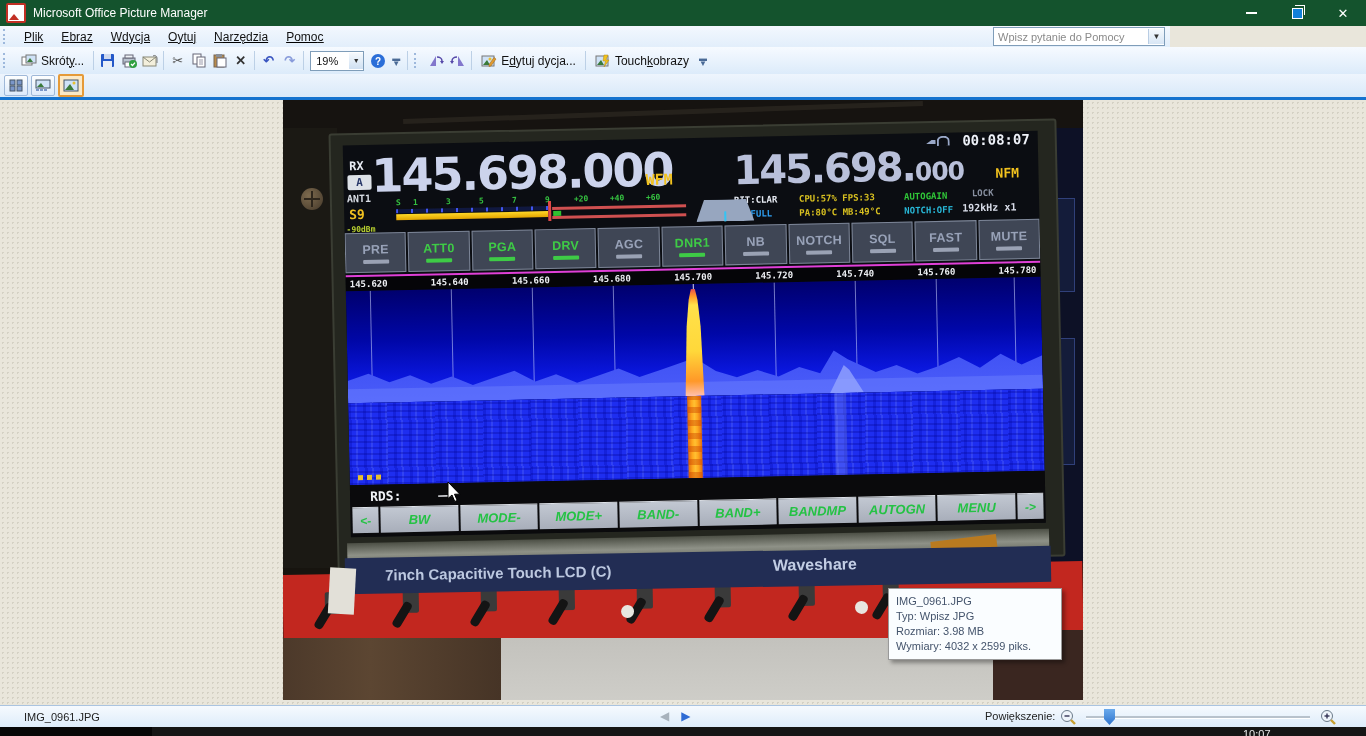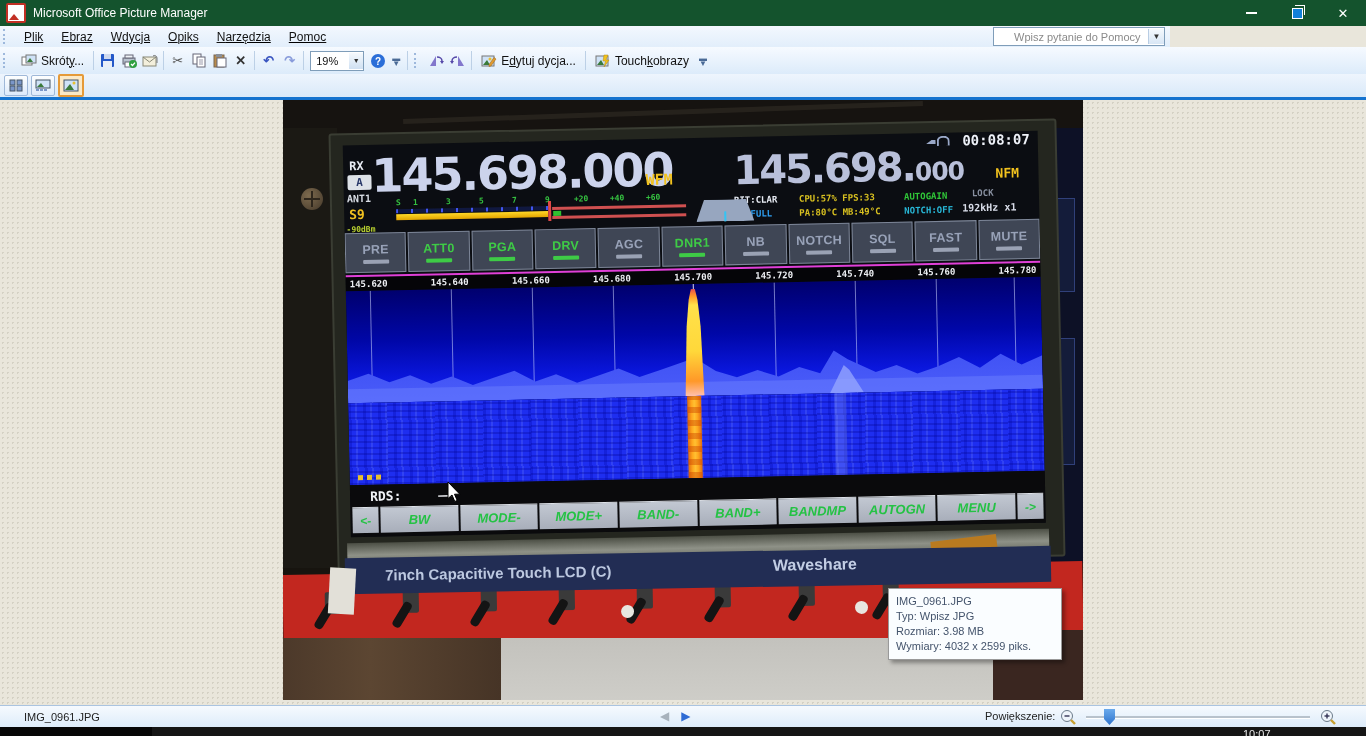--- a/index.html
+++ b/index.html
@@ -14,21 +14,21 @@
   .wbtn{width:46px;height:26px;display:flex;align-items:center;justify-content:center;color:#fff;font-size:13px;}
   .minglyph{width:11px;height:2px;background:#fff;display:block;}
   .restglyph{width:9px;height:9px;border:1px solid #fff;position:relative;background:#1180d8;}
   .restglyph::before{content:"";position:absolute;left:2px;top:-4px;width:9px;height:9px;border:1px solid #fff;border-bottom:none;border-left:none;}
   
   .menubar{left:0;top:26px;width:1170px;height:21px;background:linear-gradient(180deg,#f3f8fe,#e2eefb);display:flex;align-items:center;border-bottom:1px solid #d5e4f5;text-decoration:underline;}
   .grip{width:4px;height:15px;margin:0 6px 0 3px;border-left:2px dotted #9db8dc;}
   .mitem{padding:2px 9px;font-size:12px;color:#111;}
   .accel{text-decoration:underline;}
   .helpbox{position:absolute;right:5px;top:1px;width:170px;height:17px;background:#fff;border:1px solid #7f9db9;display:flex;align-items:center;}
-  .helpbox span{flex:1;padding-left:20px;font-size:11px;color:#8a8a8a;white-space:nowrap;overflow:hidden;}
+  .helpbox span{flex:1;padding-left:4px;font-size:11px;color:#8a8a8a;white-space:nowrap;overflow:hidden;}
   .helpdrop{width:15px;height:15px;background:linear-gradient(180deg,#f5f9fd,#d8e6f5);border-left:1px solid #b9cde4;display:flex;align-items:center;justify-content:center;font-size:8px;color:#333;}
   
   .toolbar{left:0;top:47px;width:1366px;height:27px;background:linear-gradient(180deg,#f6faff,#dcebfa);display:flex;align-items:center;border-bottom:1px solid #cfe0f2;}
   .tbtn{display:flex;align-items:center;gap:4px;padding:2px 5px;font-size:12px;color:#111;border:1px solid transparent;border-radius:2px;}
   .tsep{width:1px;height:19px;background:#bcd0e6;margin:0 3px;}
   .ticon{width:17px;height:17px;display:flex;align-items:center;justify-content:center;padding:1px 2px;border-radius:2px;font-size:13px;}
   .combo{width:52px;height:18px;background:#fff;border:1px solid #7f9db9;display:flex;align-items:center;margin:0 3px;}
   .combo span{flex:1;font-size:11px;padding-left:5px;color:#111;}
   .combo .cdrop{width:14px;height:16px;background:linear-gradient(180deg,#f5f9fd,#cfe0f2);display:flex;align-items:center;justify-content:center;font-size:7px;color:#333;}
   .overflow{width:12px;height:22px;display:flex;flex-direction:column;align-items:center;justify-content:center;color:#4a6a96;font-size:8px;line-height:5px;margin:0 2px;}
@@ -167,21 +167,21 @@
           <span>✕</span>
         </div>
     </div>
   </div>
 
   <div class="abs menubar">
     <div class="grip"></div>
     <div class="mitem"><span></span><span class="accel">P</span><span>lik</span></div>
     <div class="mitem"><span></span><span class="accel">E</span><span>braz</span></div>
     <div class="mitem"><span></span><span class="accel">W</span><span>dycja</span></div>
-    <div class="mitem"><span></span><span class="accel">O</span><span>piks</span></div>
+    <div class="mitem"><span></span><span class="accel">O</span><span>ytuj</span></div>
     <div class="mitem"><span></span><span class="accel">N</span><span>arzędzia</span></div>
     <div class="mitem"><span>Pomo</span><span class="accel">c</span><span></span></div>
     <div class="helpbox">
       <span>Wpisz pytanie do Pomocy</span>
       <div class="helpdrop">▼</div>
     </div>
   </div>
 
   <div class="abs toolbar">
     <div class="grip"></div>

